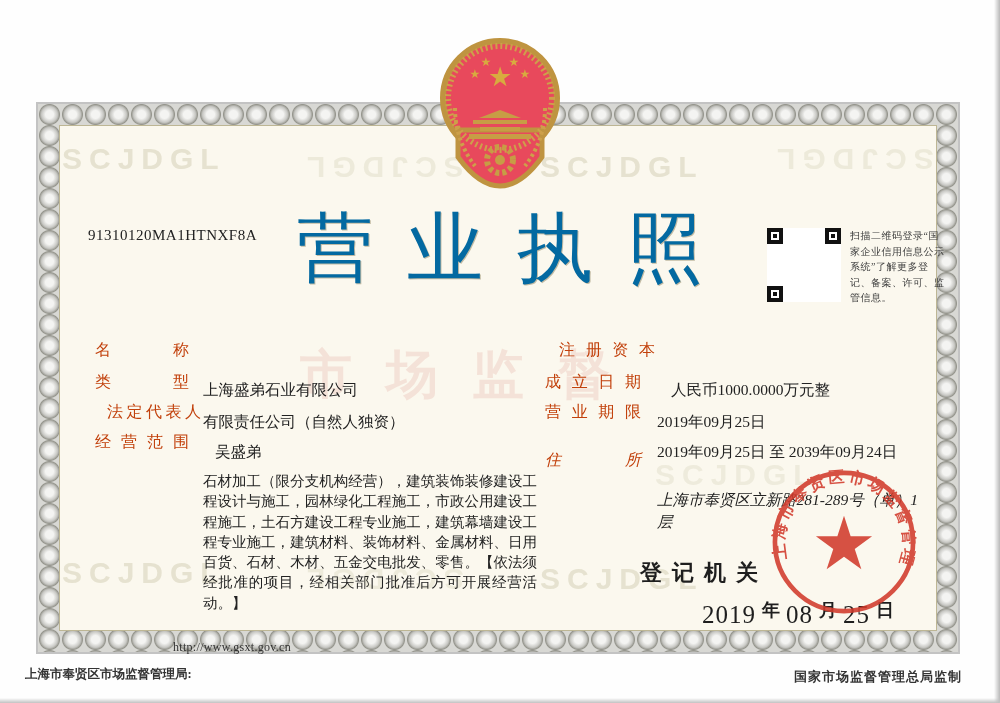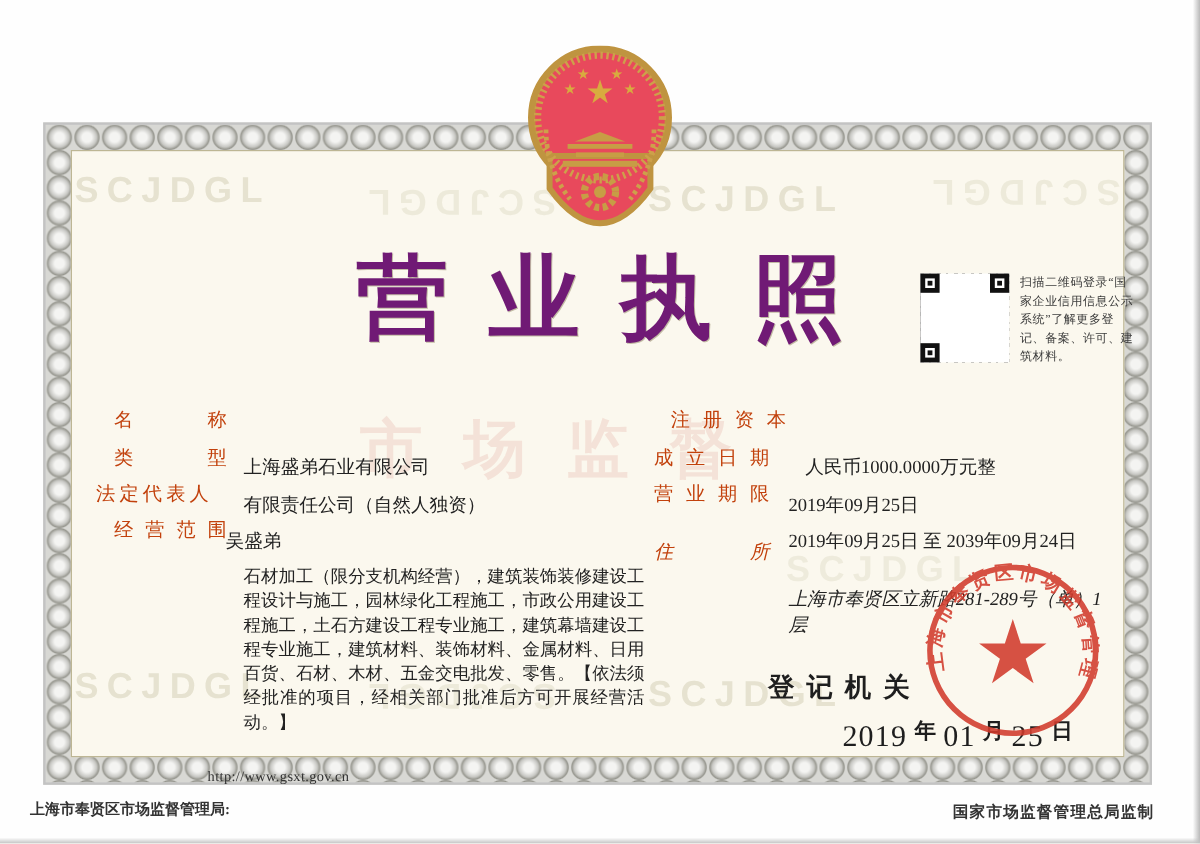--- a/index.html
+++ b/index.html
@@ -43,21 +43,21 @@
   
   .uscc{position:absolute;left:88px;top:220px;z-index:3;}
   .uscc-label{font-size:17px;letter-spacing:5px;color:#3a3a3a;}
   .uscc-code{font-size:15px;letter-spacing:.5px;margin-top:7px;color:#222;}
   .uscc-no{font-size:15px;margin-top:9px;letter-spacing:.5px;color:#222;}
   .uscc-no .lbl{letter-spacing:1px;}
 
   .title{
     position:absolute;left:0;right:0;top:198px;text-align:center;z-index:3;
     font-family:"Liberation Sans","DejaVu Sans",sans-serif;
-    font-weight:bold;font-size:76px;letter-spacing:34px;color:#701a75;
+    font-weight:normal;font-size:76px;letter-spacing:34px;color:#0369a1;
     text-indent:34px;text-shadow:1px 1px 0 rgba(90,75,25,.35);
   }
 
   
   .qr-block{position:absolute;left:767px;top:228px;width:180px;z-index:3;display:flex;}
   .qr{
     position:relative;width:74px;height:74px;flex:0 0 74px;background:#fff;
     background-image:
       repeating-linear-gradient(0deg,#1c1c1c 0 3px,transparent 3px 6px,#1c1c1c 6px 8px,transparent 8px 13px),
       repeating-linear-gradient(90deg,#1c1c1c 0 3px,transparent 3px 7px,#1c1c1c 7px 9px,transparent 9px 14px);
@@ -72,21 +72,21 @@
   .flabel{display:inline-block;text-align:justify;text-align-last:justify;
           font-size:16px;color:#c2410c;vertical-align:top;}
   .fvalue{display:inline-block;font-size:15.5px;color:#222;vertical-align:top;margin-top:39px;}
   .row{position:absolute;z-index:3;}
   .lcol .flabel{width:94px;margin-right:14px;}
   .lcol .fvalue{width:334px;line-height:1.42;}
   .rcol .flabel{width:96px;margin-right:16px;}
   .rcol .fvalue{width:266px;line-height:1.45;}
   .r-name{left:95px;top:340px;}
   .r-type{left:95px;top:372px;}
-  .r-legal{left:80px;top:402px;}
+  .r-legal{left:107px;top:402px;}
   .r-scope{left:95px;top:432px;}
   .r-scope .fvalue{font-size:14.5px;line-height:1.4;text-align:justify;}
   .r-cap{left:559px;top:340px;}
   .r-est{left:545px;top:372px;}
   .r-term{left:545px;top:402px;}
   .r-term .fvalue{white-space:nowrap;}
   .r-addr{left:545px;top:450px;font-style:italic;}
 
   
   .reg-authority{position:absolute;left:640px;top:558px;z-index:3;
@@ -133,31 +133,32 @@
   <text x="86" y="40" font-size="12" text-anchor="middle" fill="#d8ab3f" font-family="'DejaVu Sans',sans-serif">★</text>
   <path d="M40,80 L61,72 L82,80 Z" fill="#c79d45"></path>
   <rect x="34" y="82" width="54" height="4" fill="#c79d45"></rect>
   <rect x="41" y="89" width="40" height="4" fill="#c79d45"></rect>
   <rect x="30" y="96" width="62" height="5" fill="#c79d45"></rect>
   <circle cx="61" cy="122" r="13" fill="none" stroke="#c79d45" stroke-width="6" stroke-dasharray="4 3"></circle>
   <circle cx="61" cy="122" r="5" fill="#c79d45"></circle>
 </svg>
 
 <div class="uscc">
+  <div class="uscc-code">91310120MA1HTNXF8A</div>
 </div>
 
 <div class="title">营业执照</div>
 
 <div class="qr-block">
   <div class="qr">
     <div class="finder f-tl"></div>
     <div class="finder f-tr"></div>
     <div class="finder f-bl"></div>
   </div>
-  <div class="qr-caption">扫描二维码登录“国家企业信用信息公示系统”了解更多登记、备案、许可、建筑材料。</div>
+  <div class="qr-caption">扫描二维码登录“国家企业信用信息公示系统”了解更多登记、备案、许可、监管信息。</div>
 </div>
 
 <div class="row lcol r-name">
   <span class="flabel">名称</span><span class="fvalue">上海盛弟石业有限公司</span>
 </div>
 <div class="row lcol r-type">
   <span class="flabel">类型</span><span class="fvalue">有限责任公司（自然人独资）</span>
 </div>
 <div class="row lcol r-legal">
   <span class="flabel">法定代表人</span><span class="fvalue">吴盛弟</span>
@@ -174,21 +175,21 @@
 </div>
 <div class="row rcol r-term">
   <span class="flabel">营业期限</span><span class="fvalue">2019年09月25日 至 2039年09月24日</span>
 </div>
 <div class="row rcol r-addr">
   <span class="flabel">住所</span><span class="fvalue">上海市奉贤区立新路281-289号（单）1层</span>
 </div>
 
 <div class="reg-authority">登记机关</div>
 <div class="date-line">
-  <span class="num">2019</span><span class="unit">年</span><span class="num">01</span><span class="unit">月</span><span class="num">25</span><span class="unit">日</span>
+  <span class="num">2019</span><span class="unit">年</span><span class="num">08</span><span class="unit">月</span><span class="num">25</span><span class="unit">日</span>
 </div>
 
 <svg class="seal" width="168" height="168" viewBox="0 0 180 180">
   <circle cx="90" cy="90" r="74" fill="none" stroke="#d23b2c" stroke-width="5"></circle>
   <path id="sealArc" d="M 29.9,111.9 A 64,64 0 1 1 150.1,111.9" fill="none"></path>
   <text font-size="17" fill="#d23b2c" letter-spacing="3.5" font-weight="bold">
     <textPath href="#sealArc" startOffset="4">上海市奉贤区市场监督管理局</textPath>
   </text>
   <path d="M90,62 L97.1,83.9 L120.1,83.9 L101.5,97.4 L108.6,119.3 L90,105.8 L71.4,119.3 L78.5,97.4 L59.9,83.9 L82.9,83.9 Z" fill="#d23b2c"></path>
 </svg>

